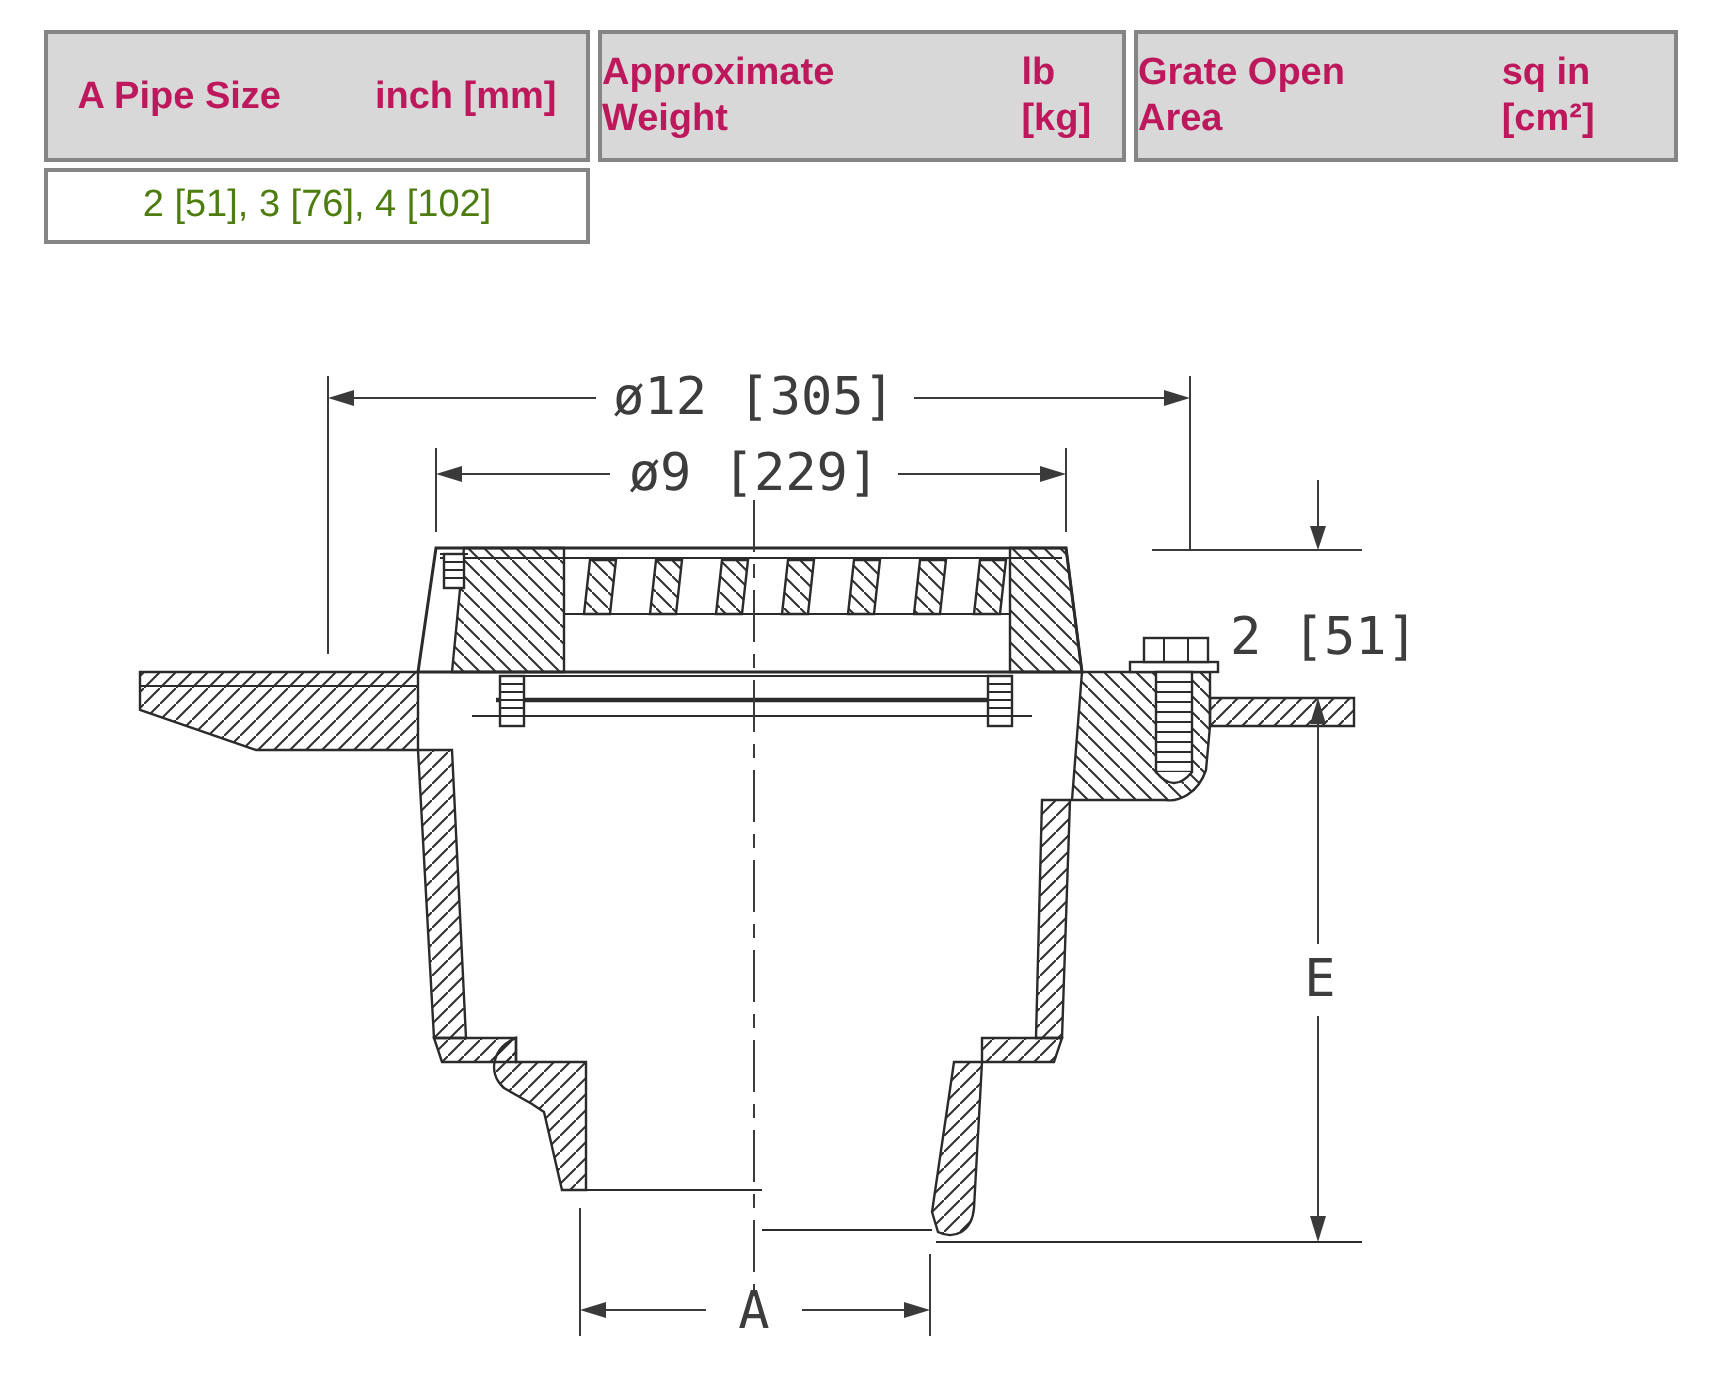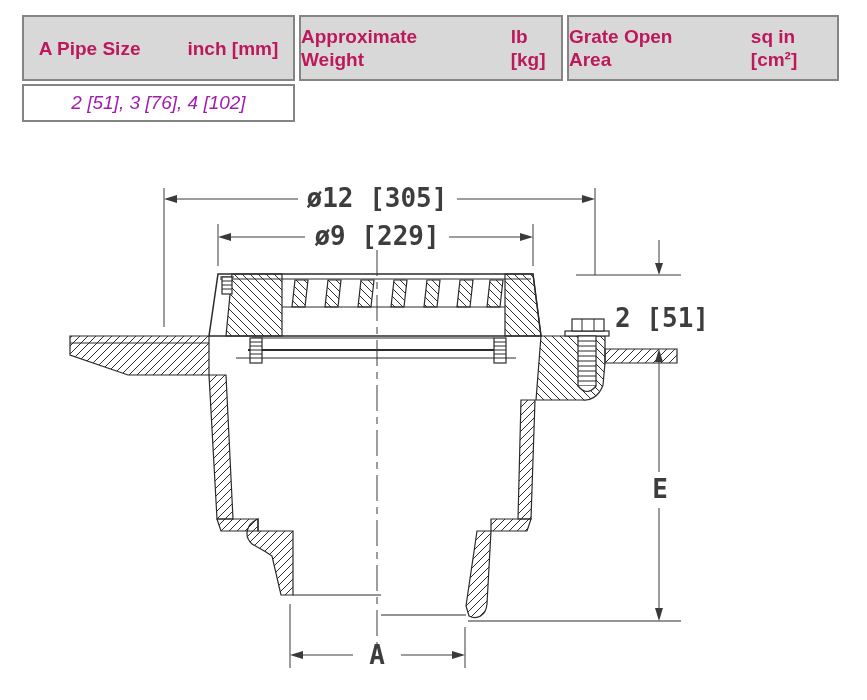--- a/index.html
+++ b/index.html
@@ -6,22 +6,22 @@
   body{width:867px;height:700px;position:relative;overflow:hidden;
        font-family:"Liberation Sans",sans-serif;}
   .spec-table{position:absolute;left:22px;top:15px;width:821px;
       display:grid;grid-template-columns:273px 264px 272px;
       column-gap:4px;row-gap:3px;}
   .hcell{background:#d8d8d8;border:2px solid #858585;height:62px;
       display:flex;flex-direction:row;align-items:center;justify-content:center;
       color:#be185d;font-weight:bold;font-size:19px;line-height:23px;gap:47px;}
   .vcell{background:#fff;border:2px solid #858585;height:34px;
       display:flex;align-items:center;justify-content:center;
-      color:#a21caf;font-size:19px;font-style:italic;}
-  .drawing-wrap{position:absolute;left:0;top:130px;width:786px;height:570px;font-weight:bold;}
+      color:#4d7c0f;font-size:19px;}
+  .drawing-wrap{position:absolute;left:0;top:130px;width:786px;height:570px;}
   svg{display:block;}
   .outline{fill:#ffffff;stroke:#2b2b2b;stroke-width:1.5;}
   .hatchA{fill:url(#hA);stroke:#2b2b2b;stroke-width:1.2;}
   .hatchB{fill:url(#hB);stroke:#2b2b2b;stroke-width:1.2;}
   .thin{stroke:#2b2b2b;stroke-width:1;fill:none;}
   .thick{stroke:#2b2b2b;stroke-width:2.2;fill:none;}
   .dim{stroke:#3a3a3a;stroke-width:1;fill:none;}
   .arr{fill:#3a3a3a;stroke:none;}
   .dimtext{font-family:"DejaVu Sans Mono",monospace;font-size:26px;fill:#3d3d3d;}
   .white{fill:#fff;stroke:#2b2b2b;stroke-width:1.2;}

